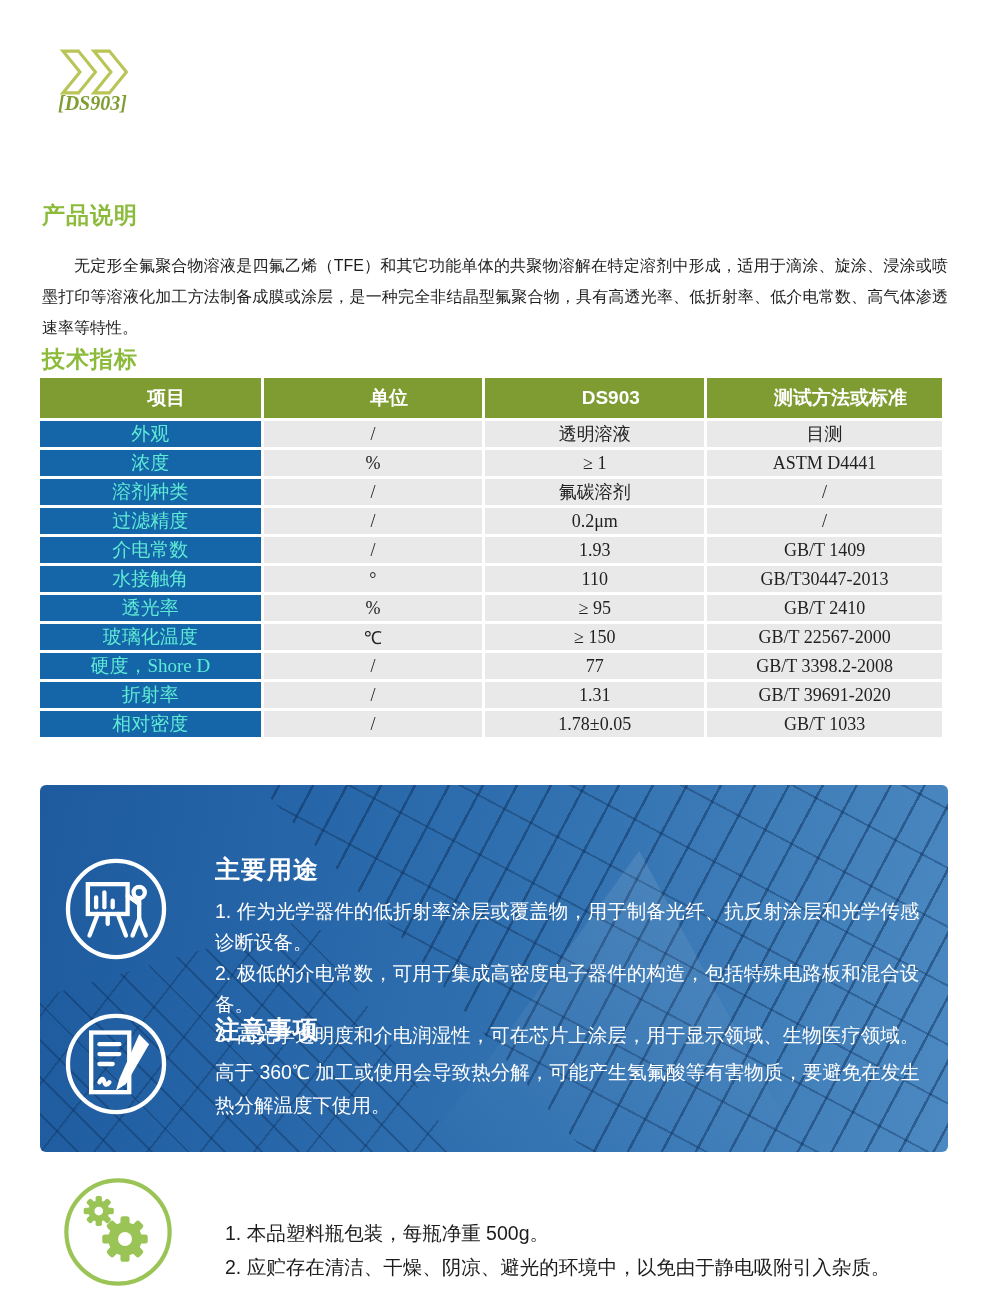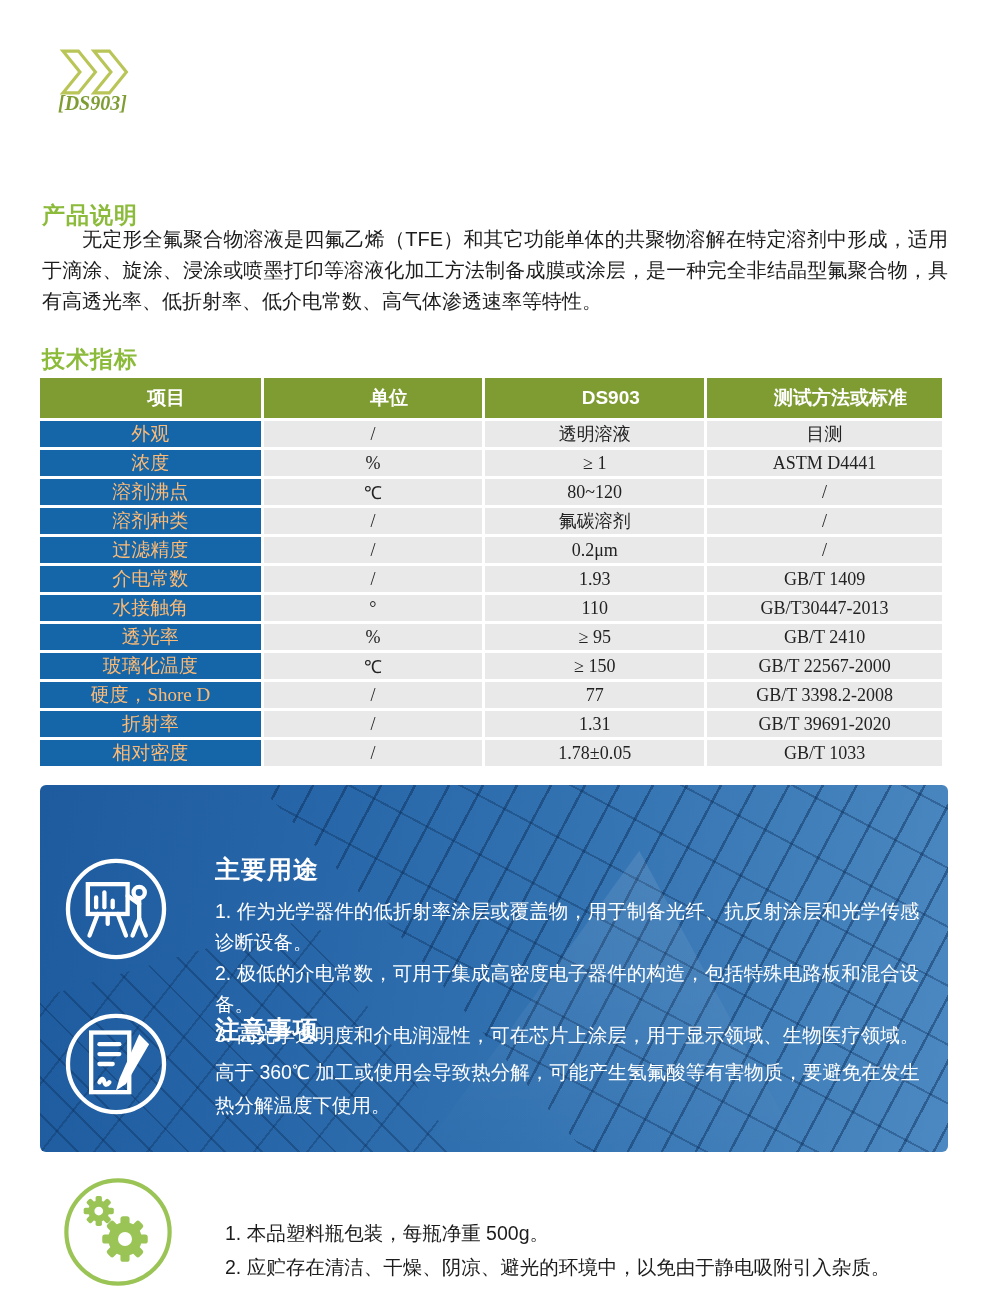--- a/index.html
+++ b/index.html
@@ -9,32 +9,32 @@
   
   .chevrons { position:absolute; left:58px; top:48px; width:78px; height:48px; }
   .title-row { position:absolute; left:42px; top:92px; width:920px; display:flex; align-items:flex-end; }
   .doc-title { font-size:58px; font-weight:900; color:#1a57a8; letter-spacing:2px; line-height:1.1;
                font-family:"Liberation Sans", sans-serif; }
   .doc-model { font-size:20px; font-style:italic; font-weight:bold; color:#7f9d33;
                margin-left:16px; padding-bottom:8px; font-family:"Liberation Serif", serif; }
 
   .sec-heading { font-size:23px; font-weight:bold; color:#8cbb3c; letter-spacing:1px; }
   #desc-heading { position:absolute; left:42px; top:200px; }
-  .desc-body { position:absolute; left:42px; top:224px; width:906px; font-size:20px; line-height:31px;
+  .desc-body { position:absolute; left:42px; top:250px; width:906px; font-size:16px; line-height:31px;
                color:#1c1c1c; text-indent:2em; text-align:justify; }
 
   #specs-heading { position:absolute; left:42px; top:344px; }
 
   
   table.specs { position:absolute; left:37px; top:375px; width:908px;
                 border-collapse:separate; border-spacing:3px; }
   table.specs th, table.specs td { text-align:center; vertical-align:middle; }
   table.specs thead th { background:#7e9c31; color:#fff; font-size:19px; font-weight:bold;
                          height:40px; font-family:"Liberation Sans", sans-serif;padding-left:32px; }
-  table.specs th.rowlabel { background:#1566a9; color:#fdba74; font-size:19px; font-weight:normal;
+  table.specs th.rowlabel { background:#1566a9; color:#5eead4; font-size:19px; font-weight:normal;
                             height:25px; font-family:"Liberation Serif", serif; }
   table.specs td.val { background:#e9e9e9; color:#222; font-size:18px;
                        font-family:"Liberation Serif", serif; }
   col.c1 { width:24.7%; } col.c2 { width:24.5%; } col.c3 { width:24.5%; } col.c4 { width:26.3%; }
 
   
   .panel { position:absolute; left:40px; top:785px; width:908px; height:367px;
            border-radius:6px; overflow:hidden;
            background:linear-gradient(100deg,#1d5b9e 0%,#2766a8 30%,#3272b1 55%,#417fba 80%,#4c89c2 100%); }
   .panel .ov { position:absolute; inset:0; pointer-events:none; }
@@ -99,26 +99,20 @@
           <th class="rowlabel">外观</th>
           <td class="val">/</td>
           <td class="val">透明溶液</td>
           <td class="val">目测</td>
         </tr>
         <tr>
           <th class="rowlabel">浓度</th>
           <td class="val">%</td>
           <td class="val">≥ 1</td>
           <td class="val">ASTM D4441</td>
-        </tr>
-        <tr>
-          <th class="rowlabel">溶剂沸点</th>
-          <td class="val">℃</td>
-          <td class="val">80~120</td>
-          <td class="val">/</td>
         </tr>
         <tr>
           <th class="rowlabel">溶剂种类</th>
           <td class="val">/</td>
           <td class="val">氟碳溶剂</td>
           <td class="val">/</td>
         </tr>
         <tr>
           <th class="rowlabel">过滤精度</th>
           <td class="val">/</td>

